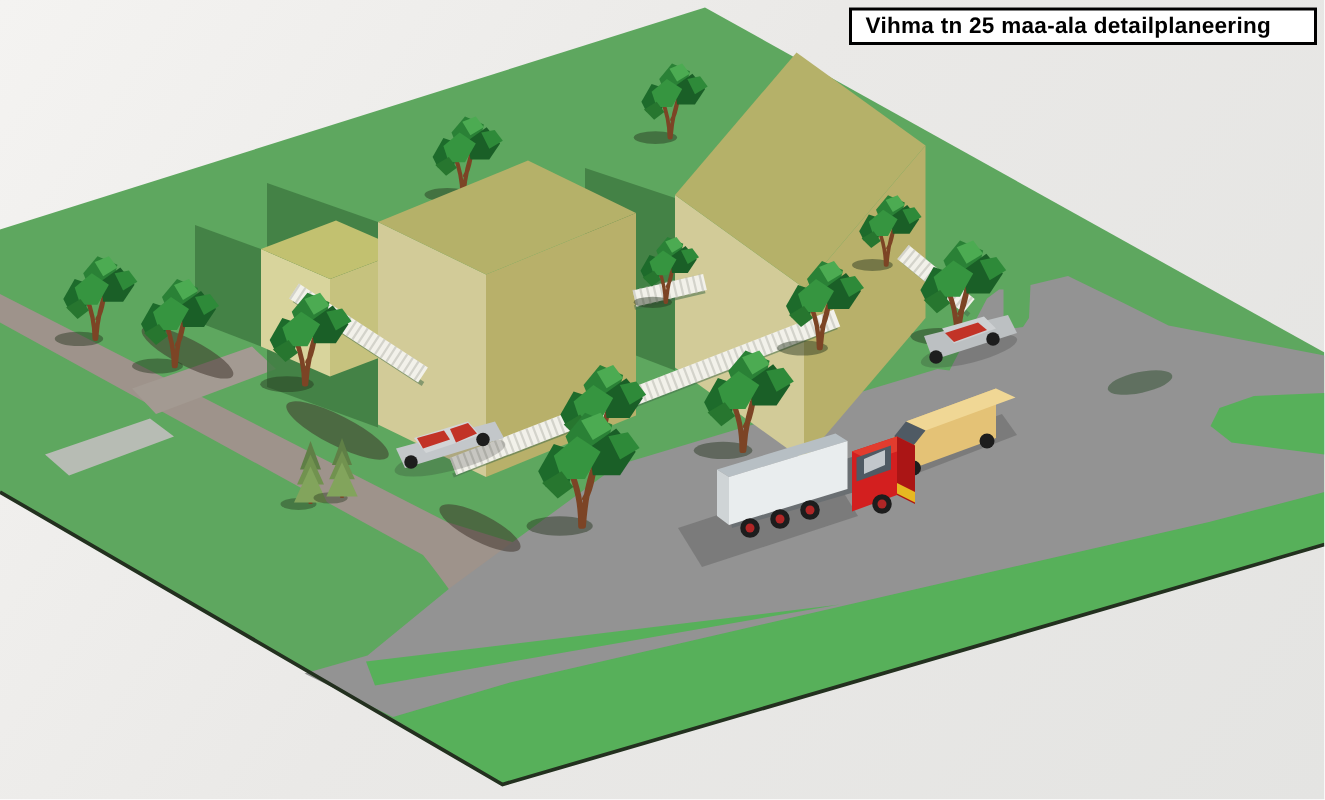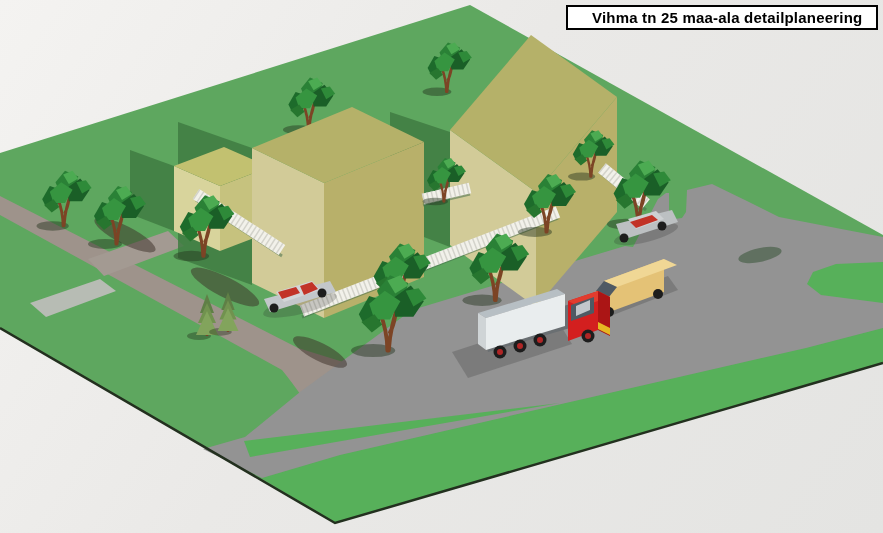--- a/index.html
+++ b/index.html
@@ -2,21 +2,21 @@
 <html><head>
 <meta charset="utf-8">
 <style>
   html,body{margin:0;padding:0;background:#ffffff;}
   .stage{position:relative;width:883px;height:533px;overflow:hidden;
          font-family:"Liberation Sans", sans-serif;
          background:linear-gradient(125deg,#f4f3f1 0%,#eae9e7 45%,#e4e4e2 100%);}
   .stage svg{position:absolute;left:0;top:0;display:block;}
   .title-box{position:absolute;left:566px;top:5px;width:312px;height:25px;
              background:#ffffff;border:2px solid #000000;box-sizing:border-box;
-             display:flex;align-items:center;padding-left:24px;
+             display:flex;align-items:center;padding-left:9px;
              font-weight:bold;font-size:15px;color:#000;letter-spacing:0.2px;
              white-space:nowrap;}
   
   .f-grassbr{fill:#57b05a}
   .f-shadow{fill:rgba(30,30,30,0.20)}
   .f-gshadow{fill:#3f7b42;opacity:.85}
   .f-terrace{fill:#b7bcb4}
   .f-drive{fill:#a39a92}
   .f-walk{fill:#9aa096}
   .f-bed{fill:#e9edee}

